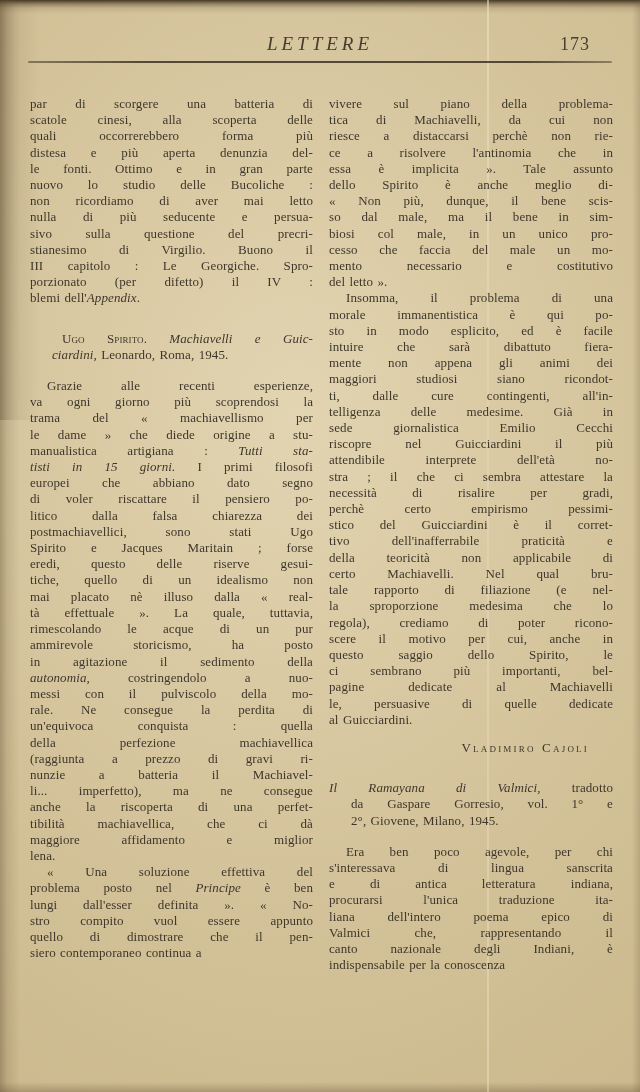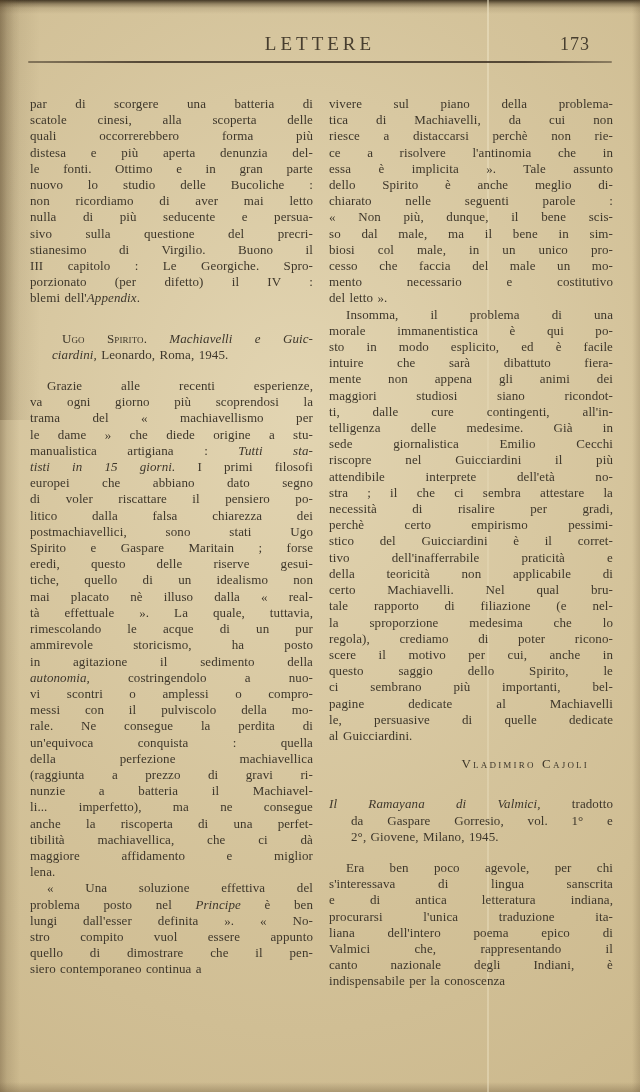--- a/index.html
+++ b/index.html
@@ -52,20 +52,21 @@
     position: absolute; left: 487px; top: 0; width: 2px; height: 1092px;
     background: linear-gradient(to bottom, rgba(238,228,198,0.55), rgba(238,228,198,0.25) 40%, rgba(238,228,198,0.45));
     pointer-events: none;
   }
   
   .running-title {
     position: absolute;
     left: 0; right: 0;
     top: 33px;
     text-align: center;
+    font-style: italic;
     font-size: 19px;
     letter-spacing: 4px;
     color: #473e2f;
   }
   .page-number {
     position: absolute;
     top: 34px;
     right: 50px;
     font-size: 18px;
     letter-spacing: 1px;
@@ -163,30 +164,29 @@
         <div class="line">Grazie alle recenti esperienze,</div>
         <div class="line">va ogni giorno più scoprendosi la</div>
         <div class="line">trama del « machiavellismo per</div>
         <div class="line">le dame » che diede origine a stu-</div>
         <div class="line">manualistica artigiana : <i>Tutti sta-</i></div>
         <div class="line"><i>tisti in 15 giorni.</i> I primi filosofi</div>
         <div class="line">europei che abbiano dato segno</div>
         <div class="line">di voler riscattare il pensiero po-</div>
         <div class="line">litico dalla falsa chiarezza dei</div>
         <div class="line">postmachiavellici, sono stati Ugo</div>
-        <div class="line">Spirito e Gaspare Maritain ; forse</div>
+        <div class="line">Spirito e Jacques Maritain ; forse</div>
         <div class="line">eredi, questo delle riserve gesui-</div>
         <div class="line">tiche, quello di un idealismo non</div>
         <div class="line">mai placato nè illuso dalla « real-</div>
         <div class="line">tà effettuale ». La quale, tuttavia,</div>
         <div class="line">rimescolando le acque di un pur</div>
         <div class="line">ammirevole storicismo, ha posto</div>
         <div class="line">in agitazione il sedimento della</div>
         <div class="line"><i>autonomia,</i> costringendolo a nuo-</div>
-        <div class="line">vi scontri o amplessi o compro-</div>
         <div class="line">messi con il pulviscolo della mo-</div>
         <div class="line">rale. Ne consegue la perdita di</div>
         <div class="line">un'equivoca conquista : quella</div>
         <div class="line">della perfezione machiavellica</div>
         <div class="line">(raggiunta a prezzo di gravi ri-</div>
         <div class="line">nunzie a batteria il Machiavel-</div>
         <div class="line">li... imperfetto), ma ne consegue</div>
         <div class="line">anche la riscoperta di una perfet-</div>
         <div class="line">tibilità machiavellica, che ci dà</div>
         <div class="line">maggiore affidamento e miglior</div>
@@ -202,21 +202,20 @@
       </div>
     </div>
   <div class="col col-right" id="col-right">
       <div class="block paragraph no-indent">
         <div class="line">vivere sul piano della problema-</div>
         <div class="line">tica di Machiavelli, da cui non</div>
         <div class="line">riesce a distaccarsi perchè non rie-</div>
         <div class="line">ce a risolvere l'antinomia che in</div>
         <div class="line">essa è implicita ». Tale assunto</div>
         <div class="line">dello Spirito è anche meglio di-</div>
-        <div class="line">chiarato nelle seguenti parole :</div>
         <div class="line">« Non più, dunque, il bene scis-</div>
         <div class="line">so dal male, ma il bene in sim-</div>
         <div class="line">biosi col male, in un unico pro-</div>
         <div class="line">cesso che faccia del male un mo-</div>
         <div class="line">mento necessario e costitutivo</div>
         <div class="line last">del letto ».</div>
       </div>
       <div class="block paragraph">
         <div class="line">Insomma, il problema di una</div>
         <div class="line">morale immanentistica è qui po-</div>

